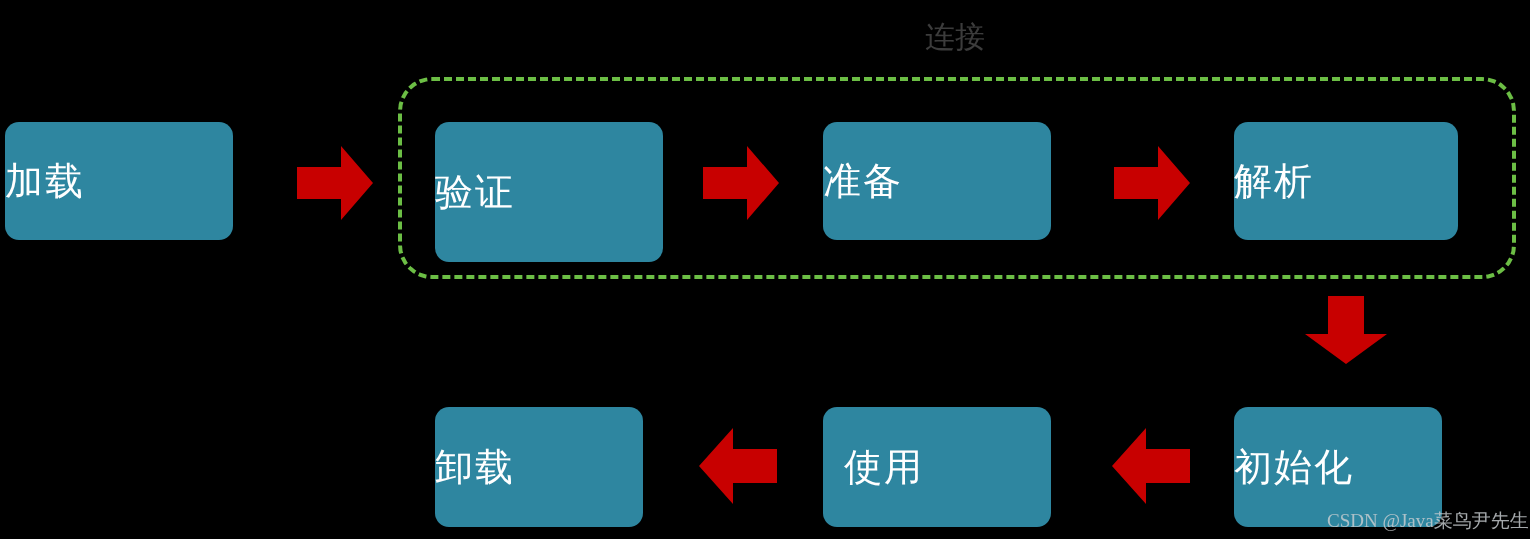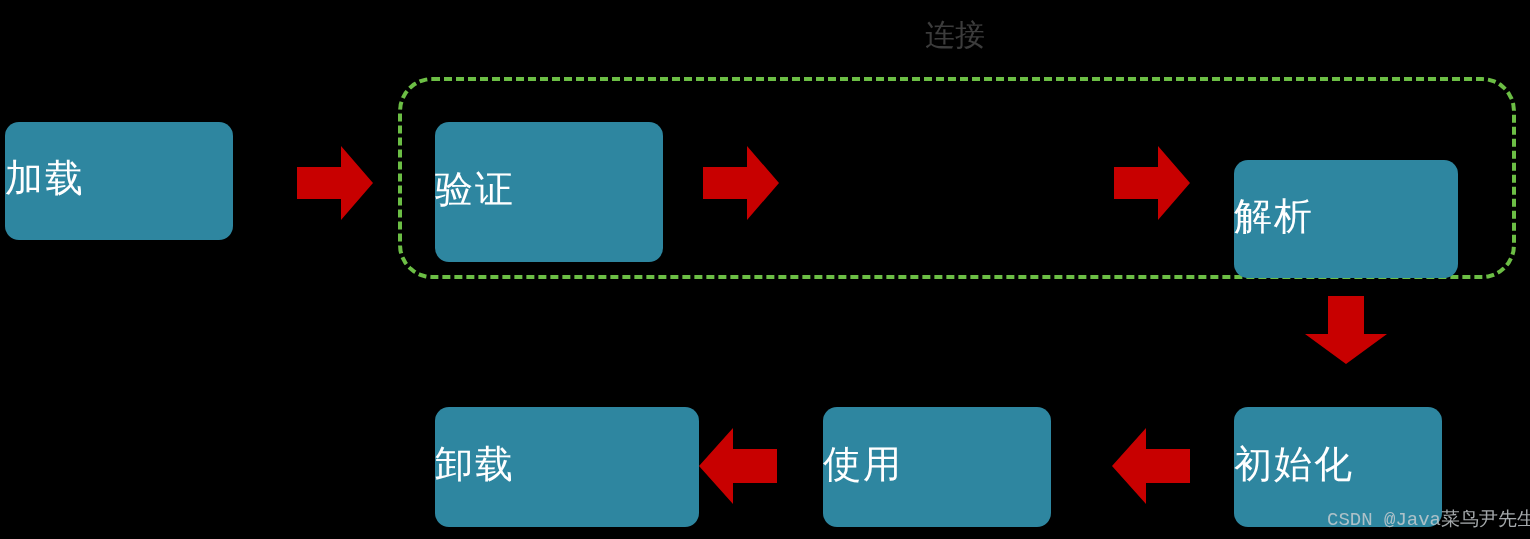--- a/index.html
+++ b/index.html
@@ -6,21 +6,21 @@
     margin: 0;
     padding: 0;
     background: #000000;
   }
   #canvas {
     position: relative;
     width: 1530px;
     height: 539px;
     background: #000000;
     overflow: hidden;
-    font-family: Liberation Mono, monospace;
+    font-family: Liberation Serif, serif;
   }
 
   
   .node {
     position: absolute;
     background: #2E86A0;
     border-radius: 14px;
     display: flex;
     align-items: center;
     justify-content: flex-start;
@@ -81,30 +81,33 @@
   <div class="group-title" style="left:925px; top:22px;">连接</div>
 
   <div class="node" style="left:5px; top:122px; width:228px; height:118px;">
     <span class="node-label">加载</span>
   </div>
 
   <div class="node" style="left:435px; top:122px; width:228px; height:140px;">
     <span class="node-label">验证</span>
   </div>
 
+  <div class="node" style="left:823px; top:122px; width:228px; height:118px;">
+    <span class="node-label">准备</span>
+  </div>
 
-  <div class="node" style="left:1234px; top:122px; width:224px; height:118px;margin-top:38px;">
+  <div class="node" style="left:1234px; top:122px; width:224px; height:118px;">
     <span class="node-label">解析</span>
   </div>
 
-  <div class="node" style="left:435px; top:407px; width:264px; height:120px;">
+  <div class="node" style="left:435px; top:407px; width:208px; height:120px;">
     <span class="node-label">卸载</span>
   </div>
 
-  <div class="node" style="left:823px; top:407px; width:228px; height:120px;">
+  <div class="node" style="left:823px; top:407px; width:228px; height:120px;padding-left:21px;">
     <span class="node-label">使用</span>
   </div>
 
   <div class="node" style="left:1234px; top:407px; width:208px; height:120px;">
     <span class="node-label">初始化</span>
   </div>
 
   <div class="arrow" style="left:297px; top:146px;">
     <svg width="76" height="74" viewBox="0 0 76 74">
       <polygon points="0,21 44,21 44,0 76,37 44,74 44,53 0,53" fill="#C80000"></polygon>

